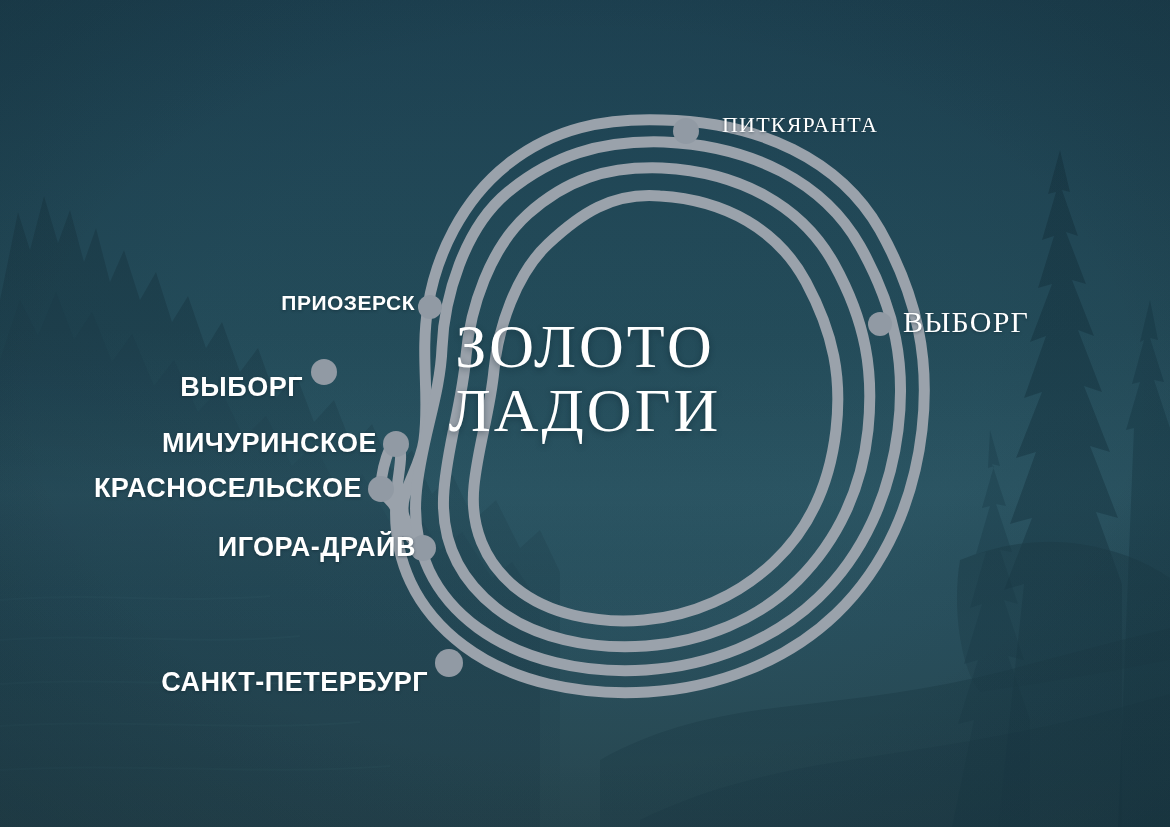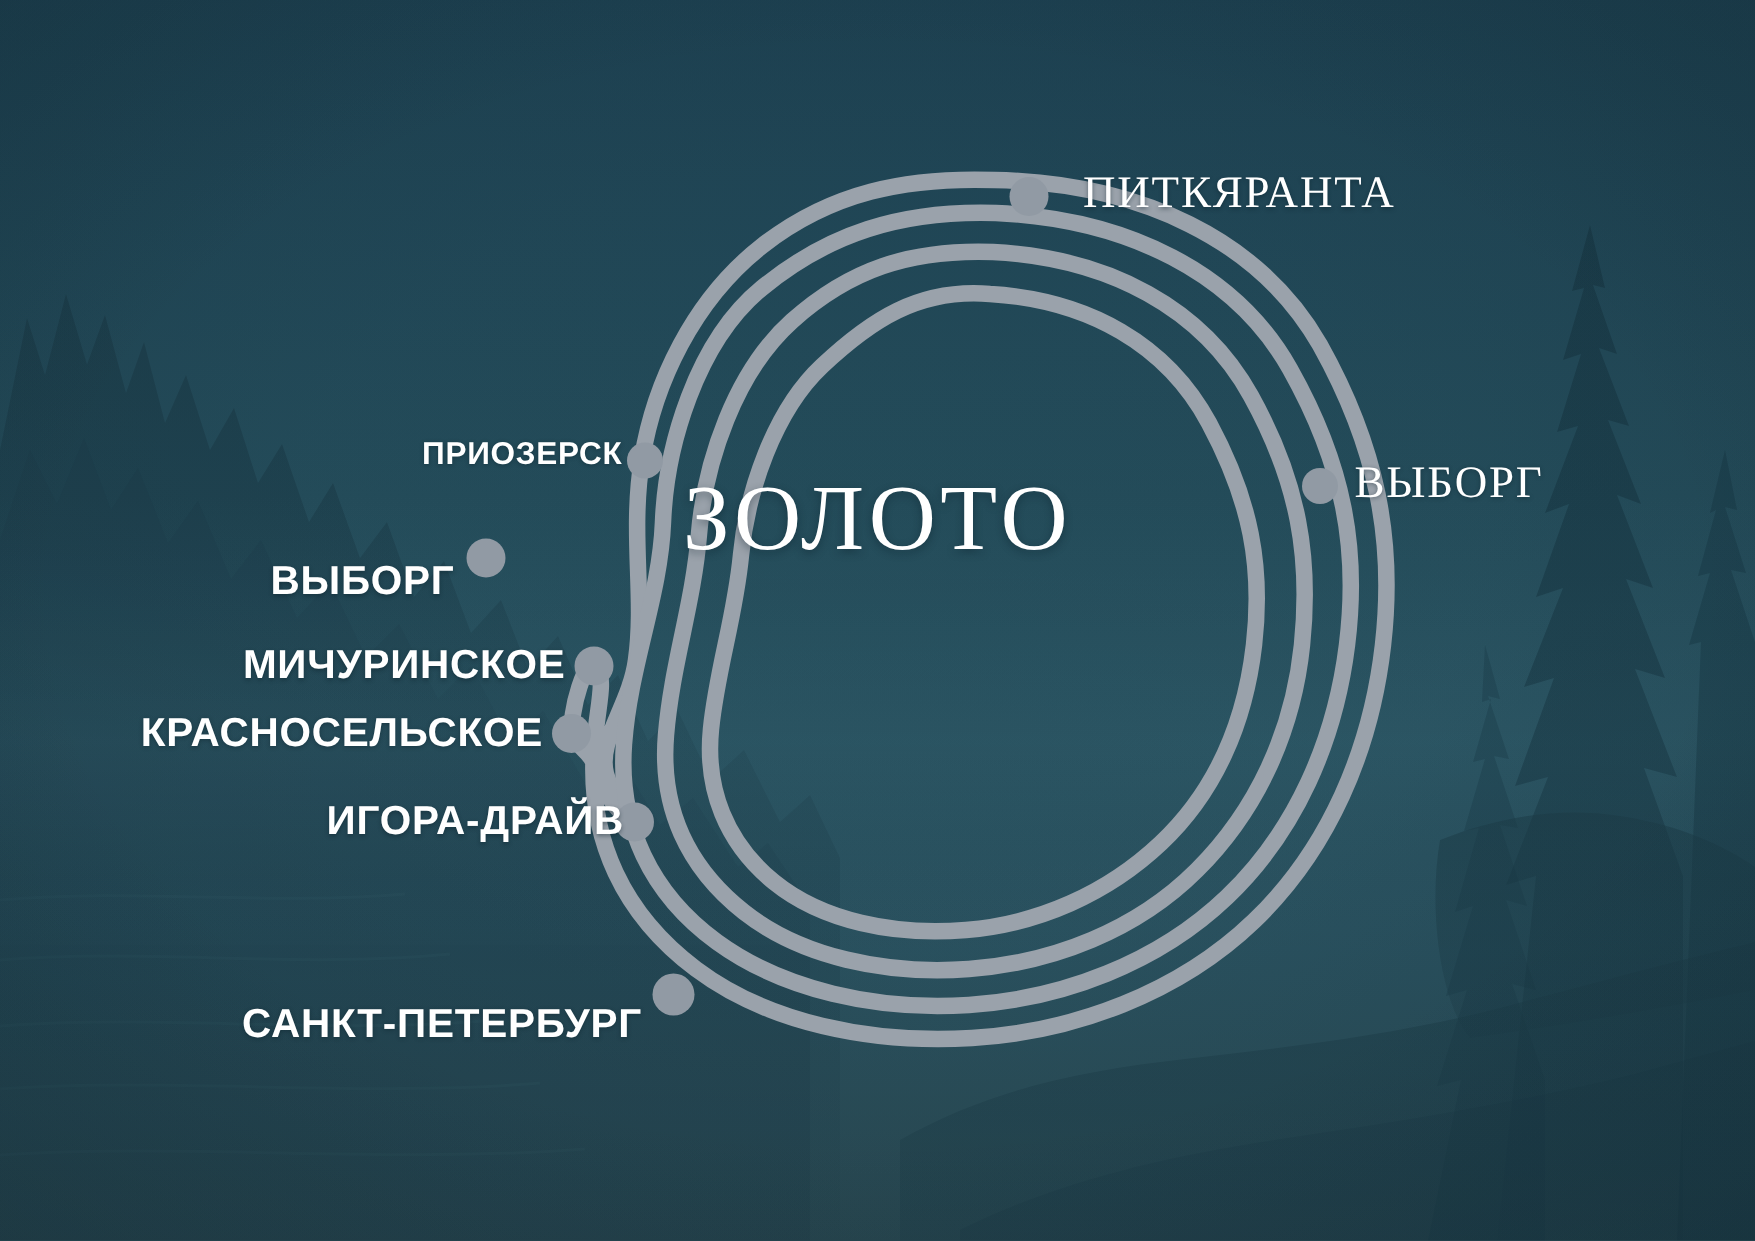--- a/index.html
+++ b/index.html
@@ -248,24 +248,25 @@
         <circle cx="381" cy="489" r="13" fill="#919aa4"></circle>
         <circle cx="423" cy="548" r="13" fill="#919aa4"></circle>
         <circle cx="449" cy="663" r="14" fill="#919aa4"></circle>
       </g>
   </svg>
 
   <div class="vignette"></div>
 
   <div id="title">
     <span class="line">ЗОЛОТО</span>
+    <span class="line">ЛАДОГИ</span>
   </div>
 
   <div id="labels">
-      <div class="label serif right" style="font-size: 30px; top: 112px; left: 722px;">ПИТКЯРАНТА</div>
+      <div class="label serif right" style="font-size: 22px; top: 112px; left: 722px;">ПИТКЯРАНТА</div>
       <div class="label serif right" style="font-size: 30px; top: 305px; left: 903px;">ВЫБОРГ</div>
       <div class="label sans left" style="font-size: 21px; top: 291px; left: 4px; width: 411px;">ПРИОЗЕРСК</div>
       <div class="label sans left" style="font-size: 27px; top: 356px; left: 0px; width: 303px; margin-top: 16px;">ВЫБОРГ</div>
       <div class="label sans left" style="font-size: 27px; top: 428px; left: 0px; width: 377px;">МИЧУРИНСКОЕ</div>
       <div class="label sans left" style="font-size: 27px; top: 473px; left: 0px; width: 362px;">КРАСНОСЕЛЬСКОЕ</div>
       <div class="label sans left" style="font-size: 27px; top: 532px; left: 12px; width: 404px;">ИГОРА-ДРАЙВ</div>
       <div class="label sans left" style="font-size: 27px; top: 647px; left: 0px; width: 428px; margin-top: 20px;">САНКТ-ПЕТЕРБУРГ</div>
     </div>
 
 </div>

